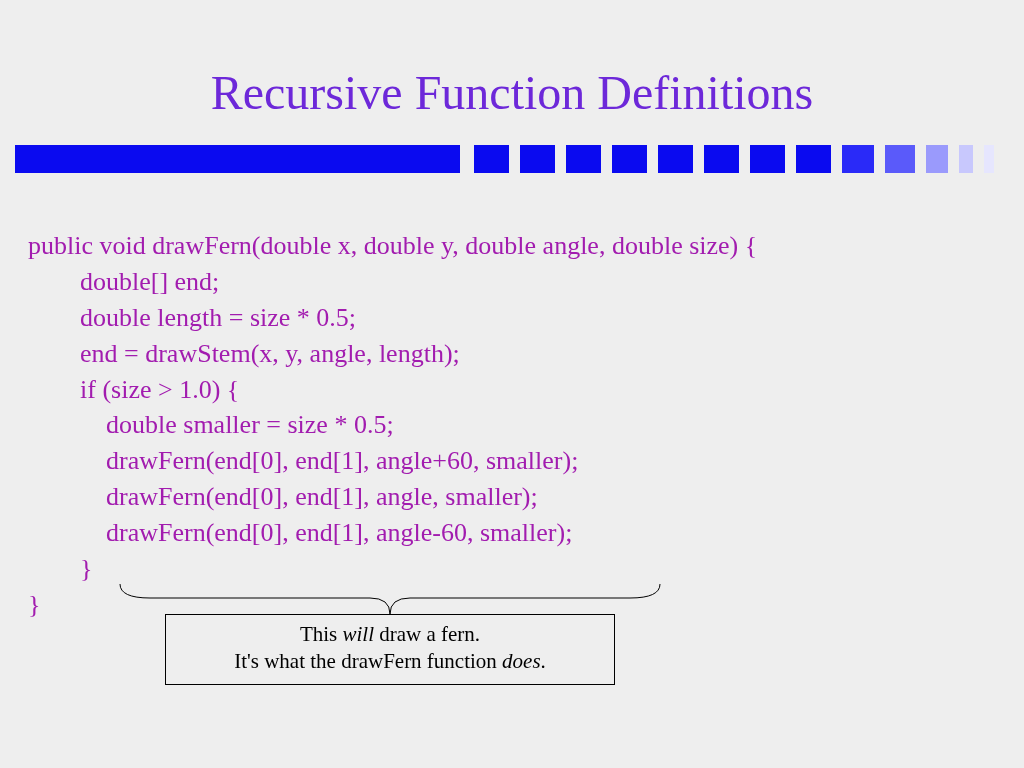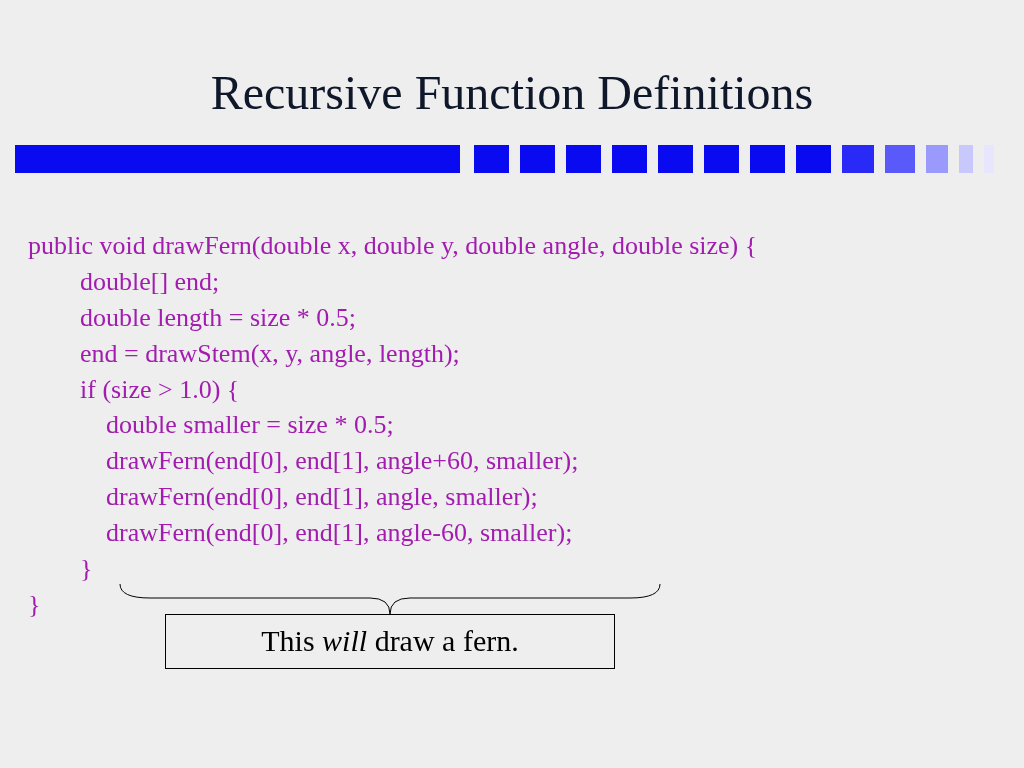--- a/index.html
+++ b/index.html
@@ -10,21 +10,21 @@
       font-family: "Times New Roman", Times, serif;
       overflow: hidden;
     }
     .slide {
       width: 100%;
       height: 100%;
       position: relative;
     }
     .title {
       font-size: 48px;
-      color: #0f172a;
+      color: #6d28d9;
       text-align: center;
       padding-top: 65px;
       padding-bottom: 25px;
       font-weight: normal;
     }
     .divider {
       display: flex;
       align-items: center;
       height: 28px;
       padding-left: 15px;
@@ -53,21 +53,21 @@
       width: 580px;
     }
     .brace-svg {
       display: block;
       margin: 0 auto;
     }
     .callout-box {
       border: 1px solid #000;
       padding: 6px 18px 8px 18px;
       text-align: center;
-      font-size: 30px;
+      font-size: 21px;
       color: #000;
       margin: -2px auto 0 auto;
       width: 450px;
       line-height: 1.3;
     }
     .italic { font-style: italic; }
   </style>
 </head>
 <body>
 
@@ -102,15 +102,16 @@
 <span>            drawFern(end[0], end[1], angle-60, smaller);</span>
 <span>        }</span>
 <span>}</span></div>
 
   <div class="callout-wrap">
     <svg class="brace-svg" width="560" height="36" viewBox="0 0 560 36">
       <path d="M 10 4 Q 10 18 40 18 L 260 18 Q 280 18 280 34 Q 280 18 300 18 L 520 18 Q 550 18 550 4" fill="none" stroke="#000" stroke-width="1"></path>
     </svg>
     <div class="callout-box">
       <div><span>This </span><span class="italic">will</span><span> draw a fern.</span></div>
+      <div><span>It's what the drawFern function </span><span class="italic">does</span><span>.</span></div>
     </div>
   </div>
 </div>
 
 </body></html>

